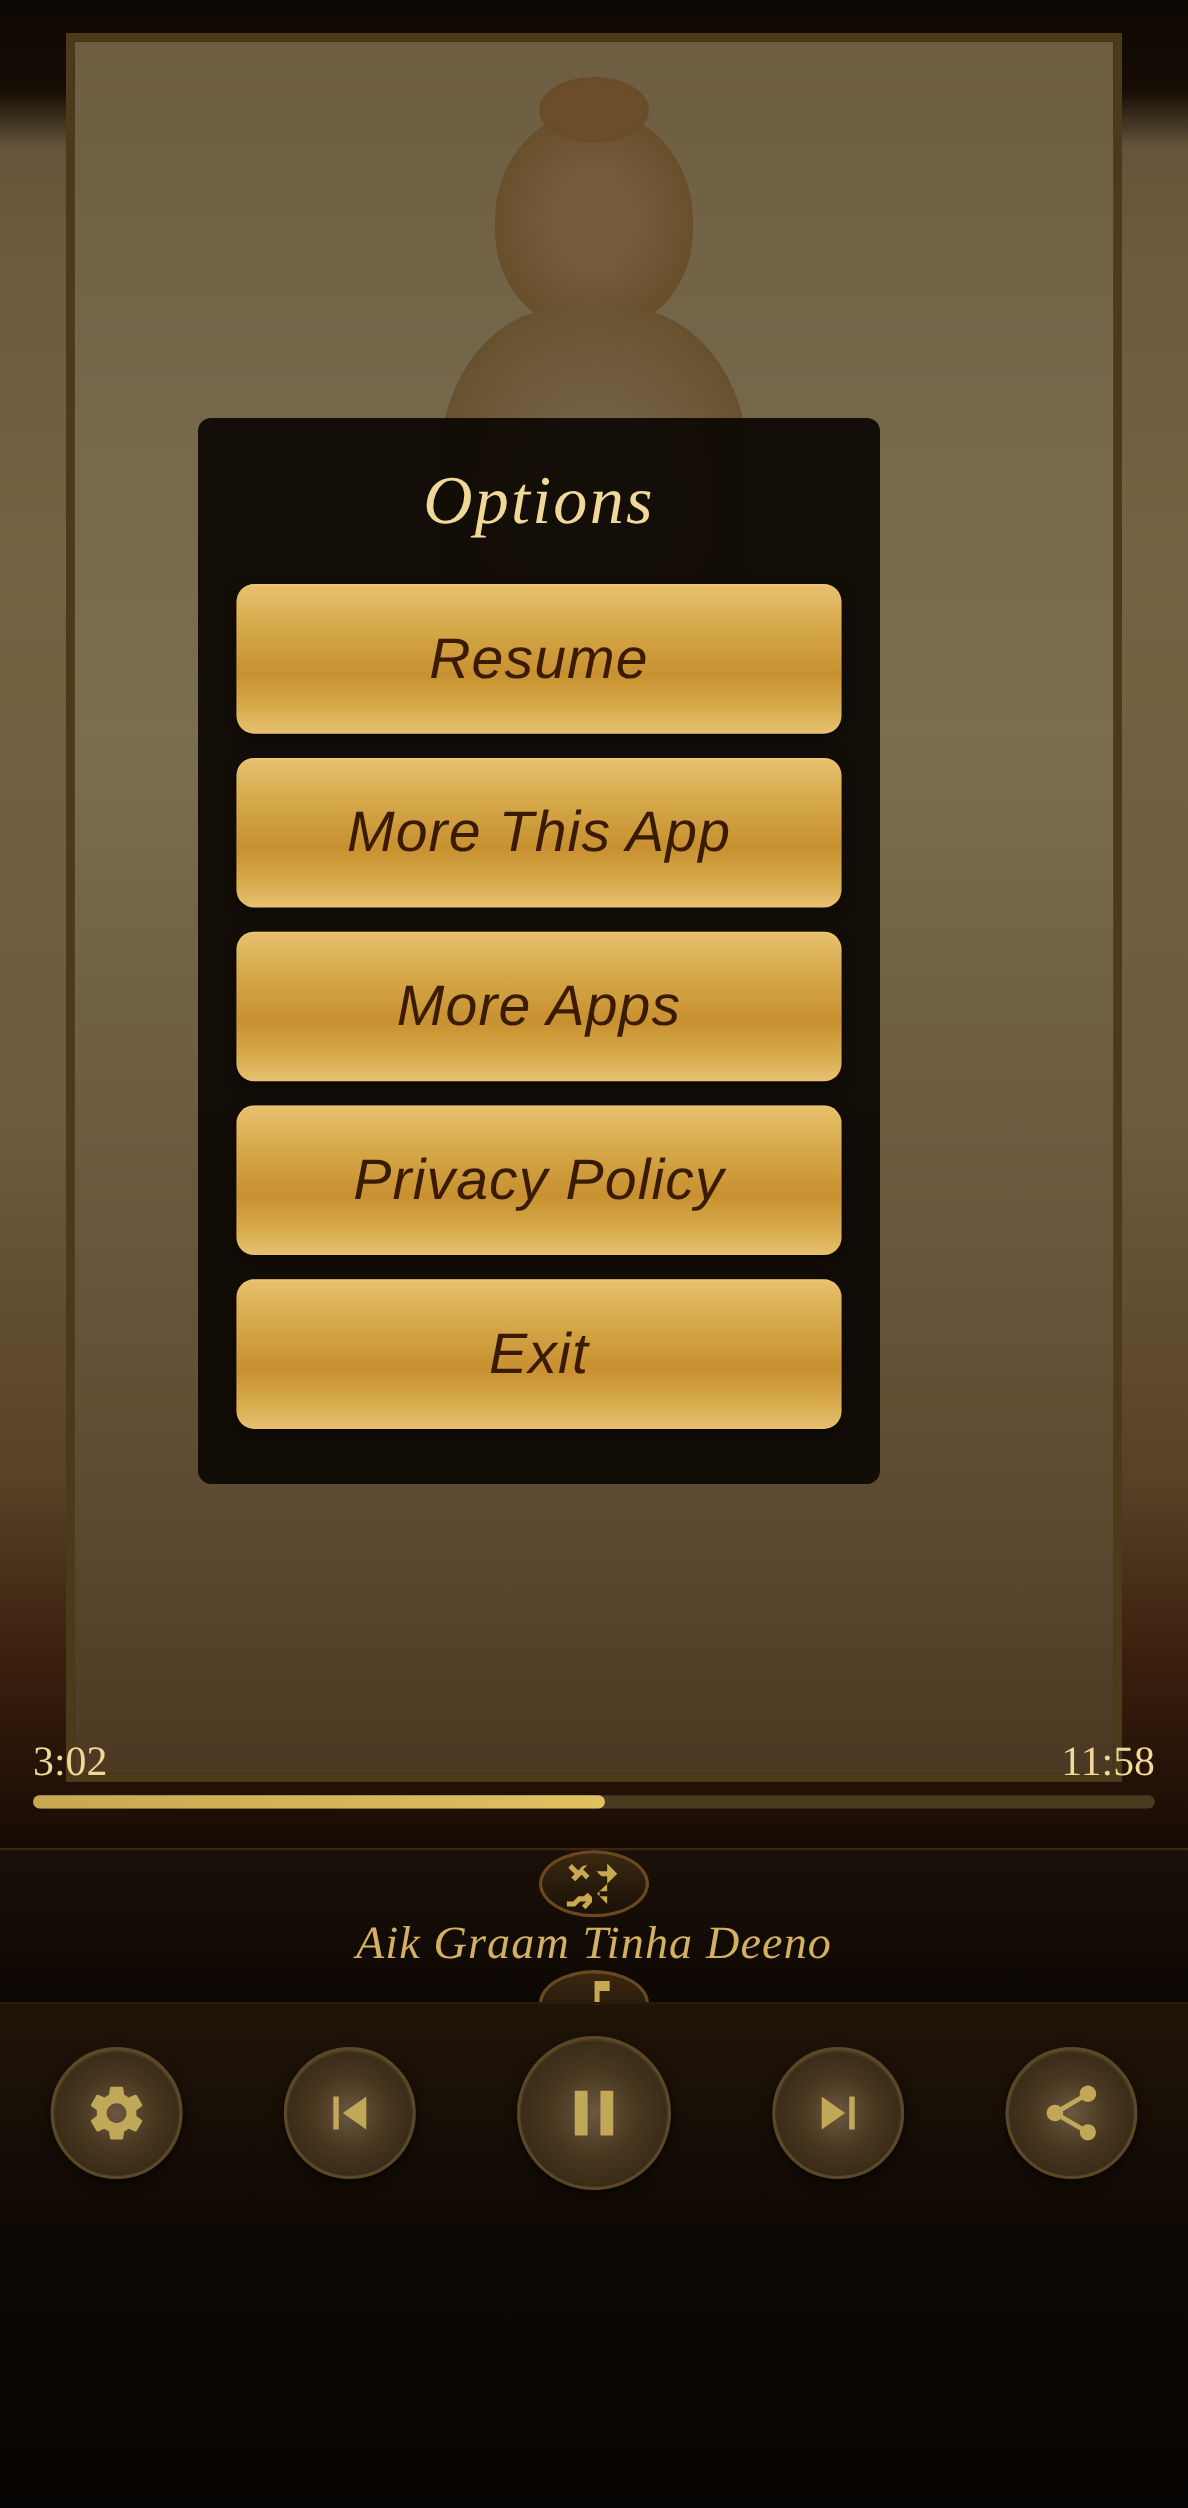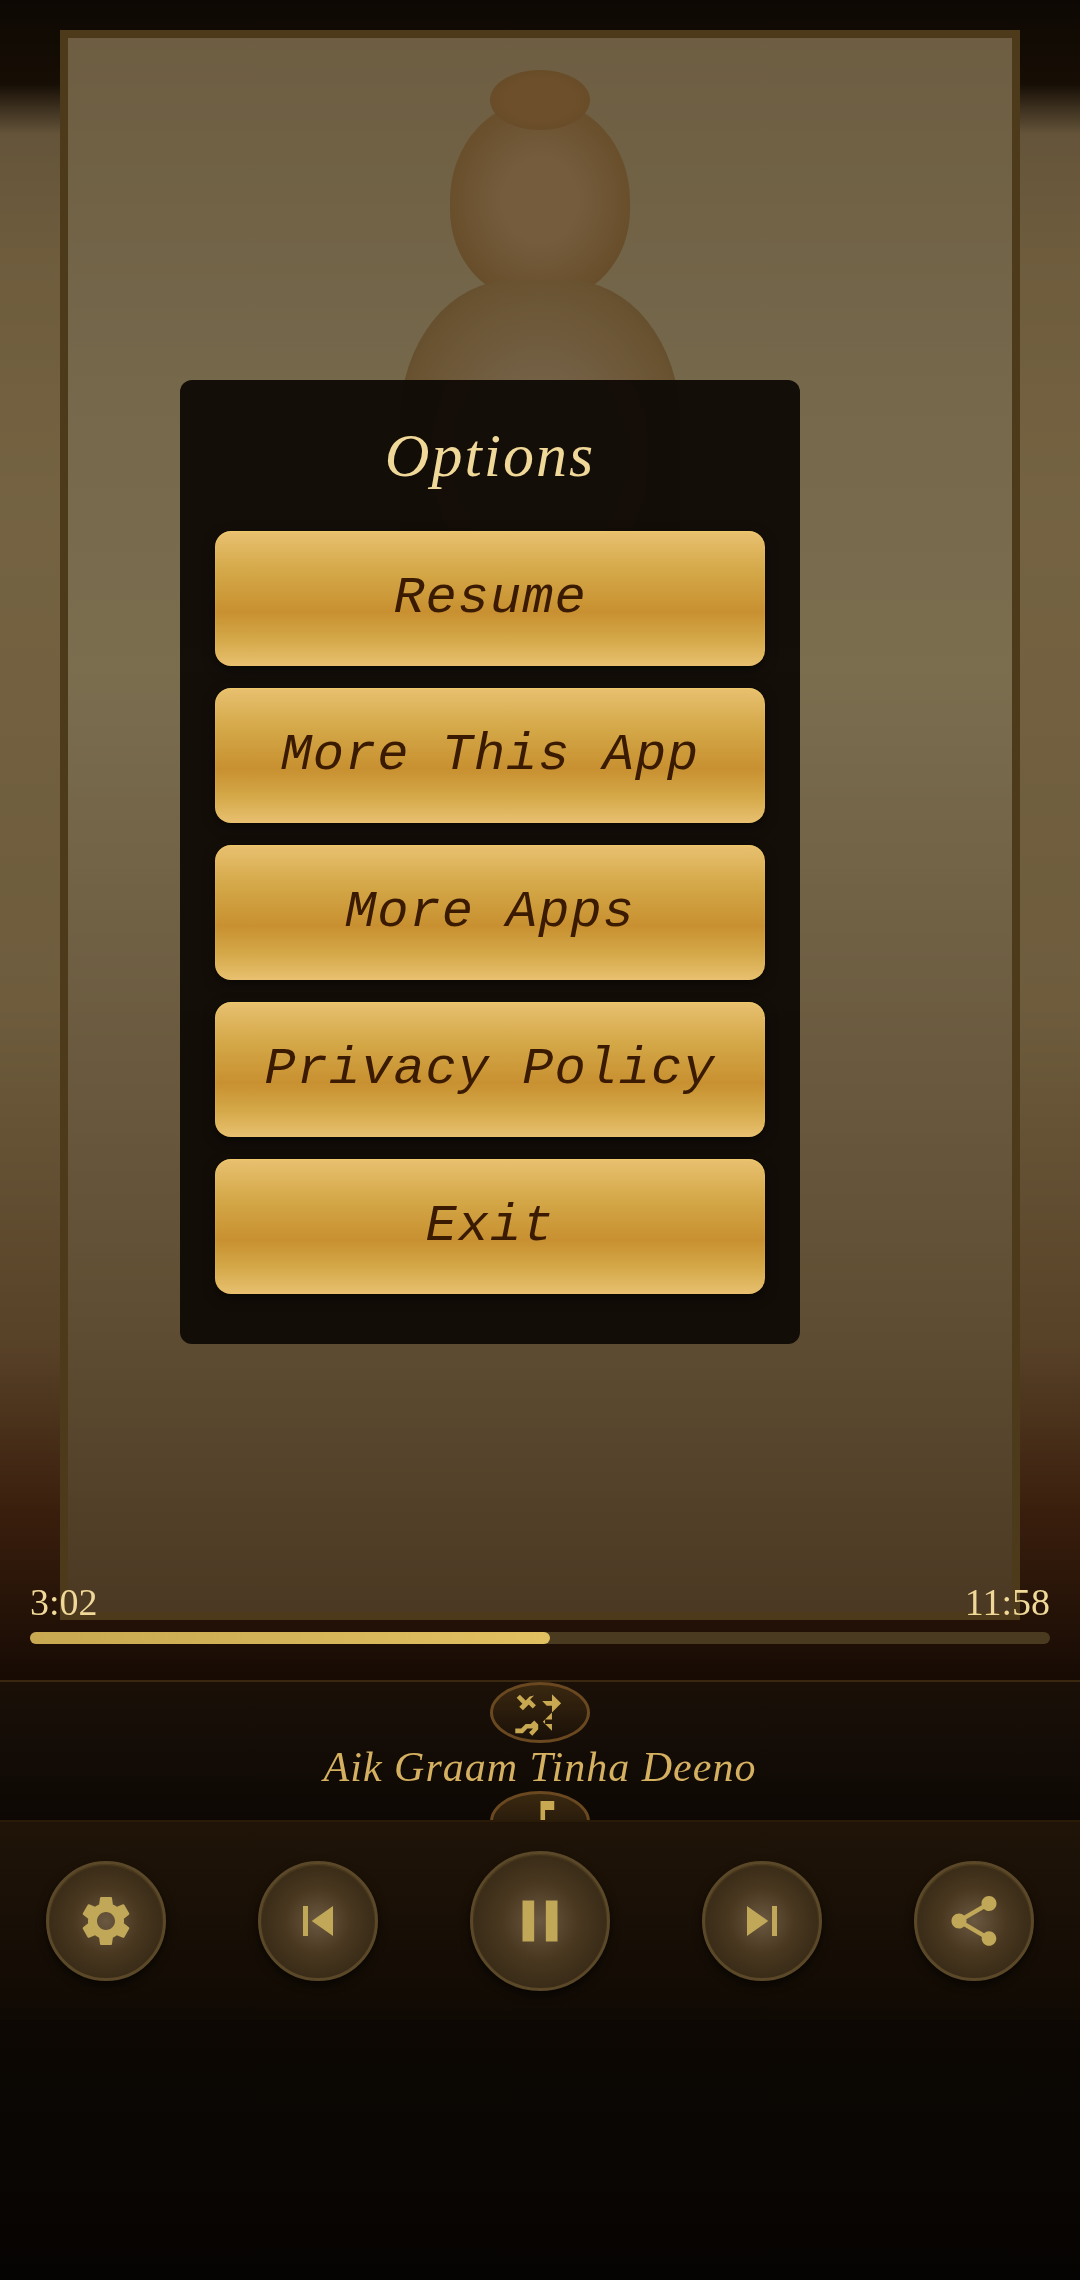--- a/index.html
+++ b/index.html
@@ -117,21 +117,21 @@
     .option-button {
       display: block;
       width: 100%;
       padding: 38px 20px;
       margin-bottom: 22px;
       border: none;
       border-radius: 16px;
       background: linear-gradient(180deg, #e8c070 0%, #d4a848 30%, #c89030 60%, #d4a848 80%, #e8c070 100%);
       color: #3a1a00;
       font-size: 52px;
-      font-family: Liberation Mono, monospace;
+      font-family: Liberation Sans, sans-serif;
       font-style: italic;
       cursor: pointer;
       box-shadow: 0 4px 12px rgba(0,0,0,0.5), inset 0 1px 2px rgba(255,220,100,0.4);
       letter-spacing: 1px;
       transition: opacity 0.1s;
     }
 
     .option-button:last-child {
       margin-bottom: 0;
     }

